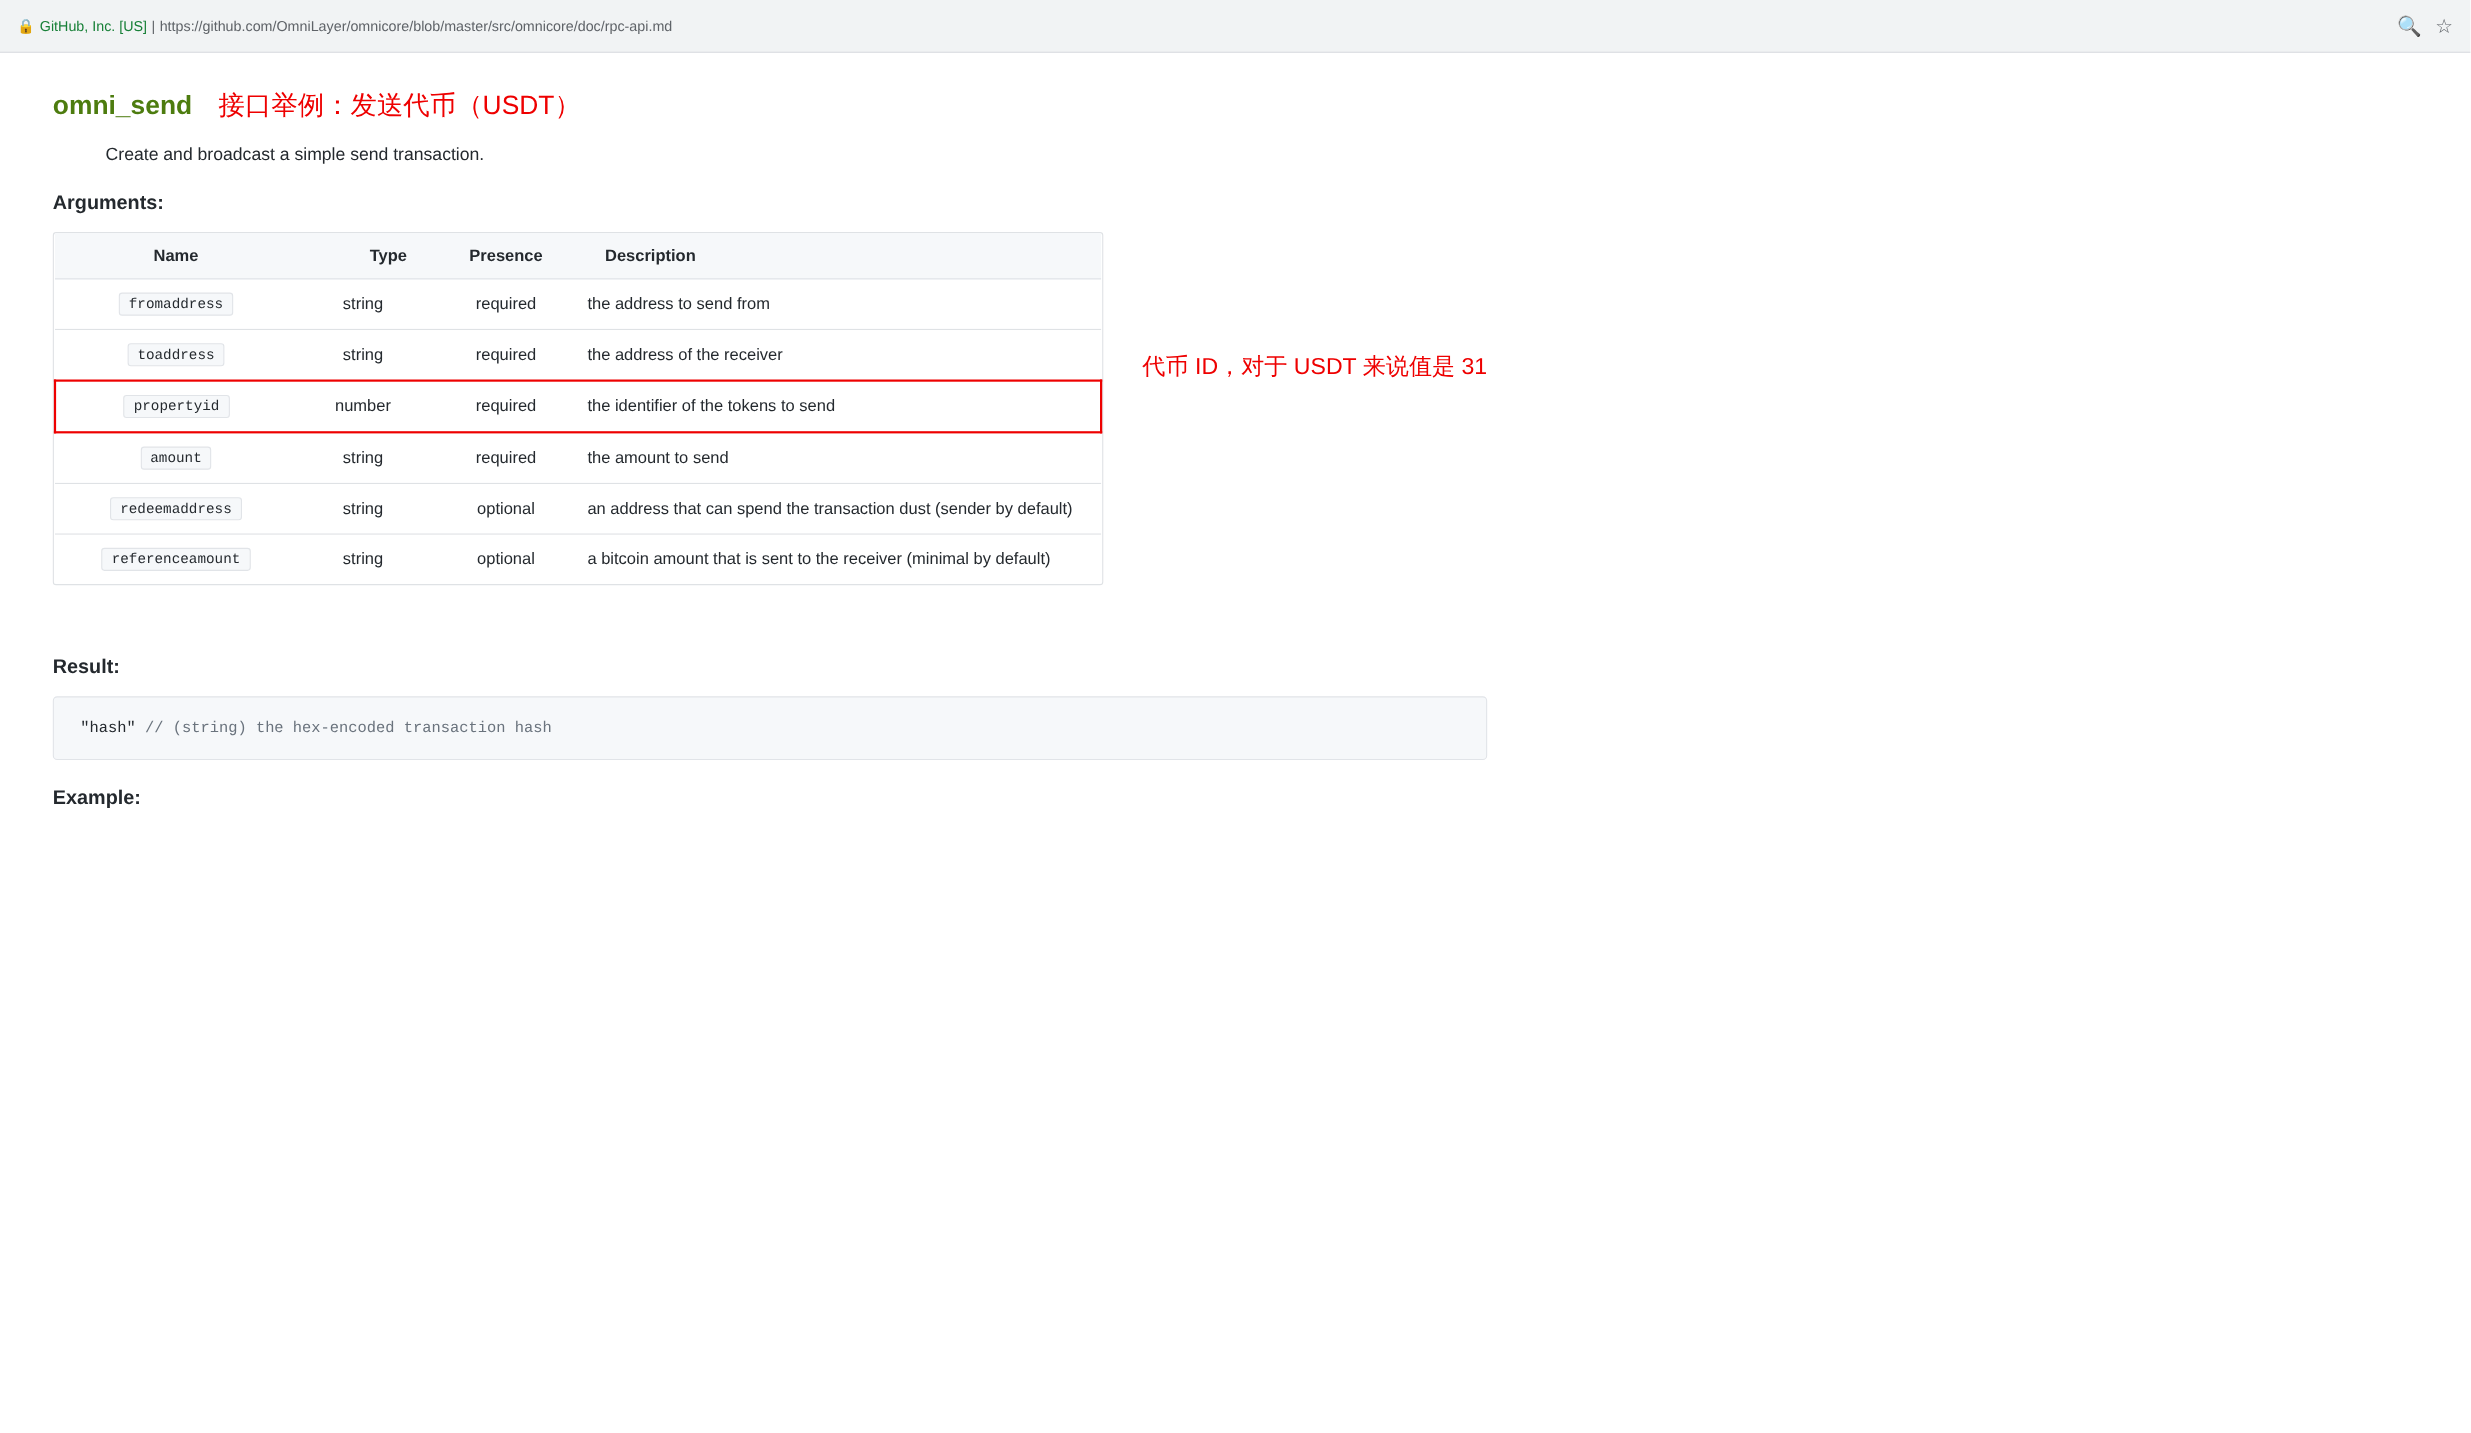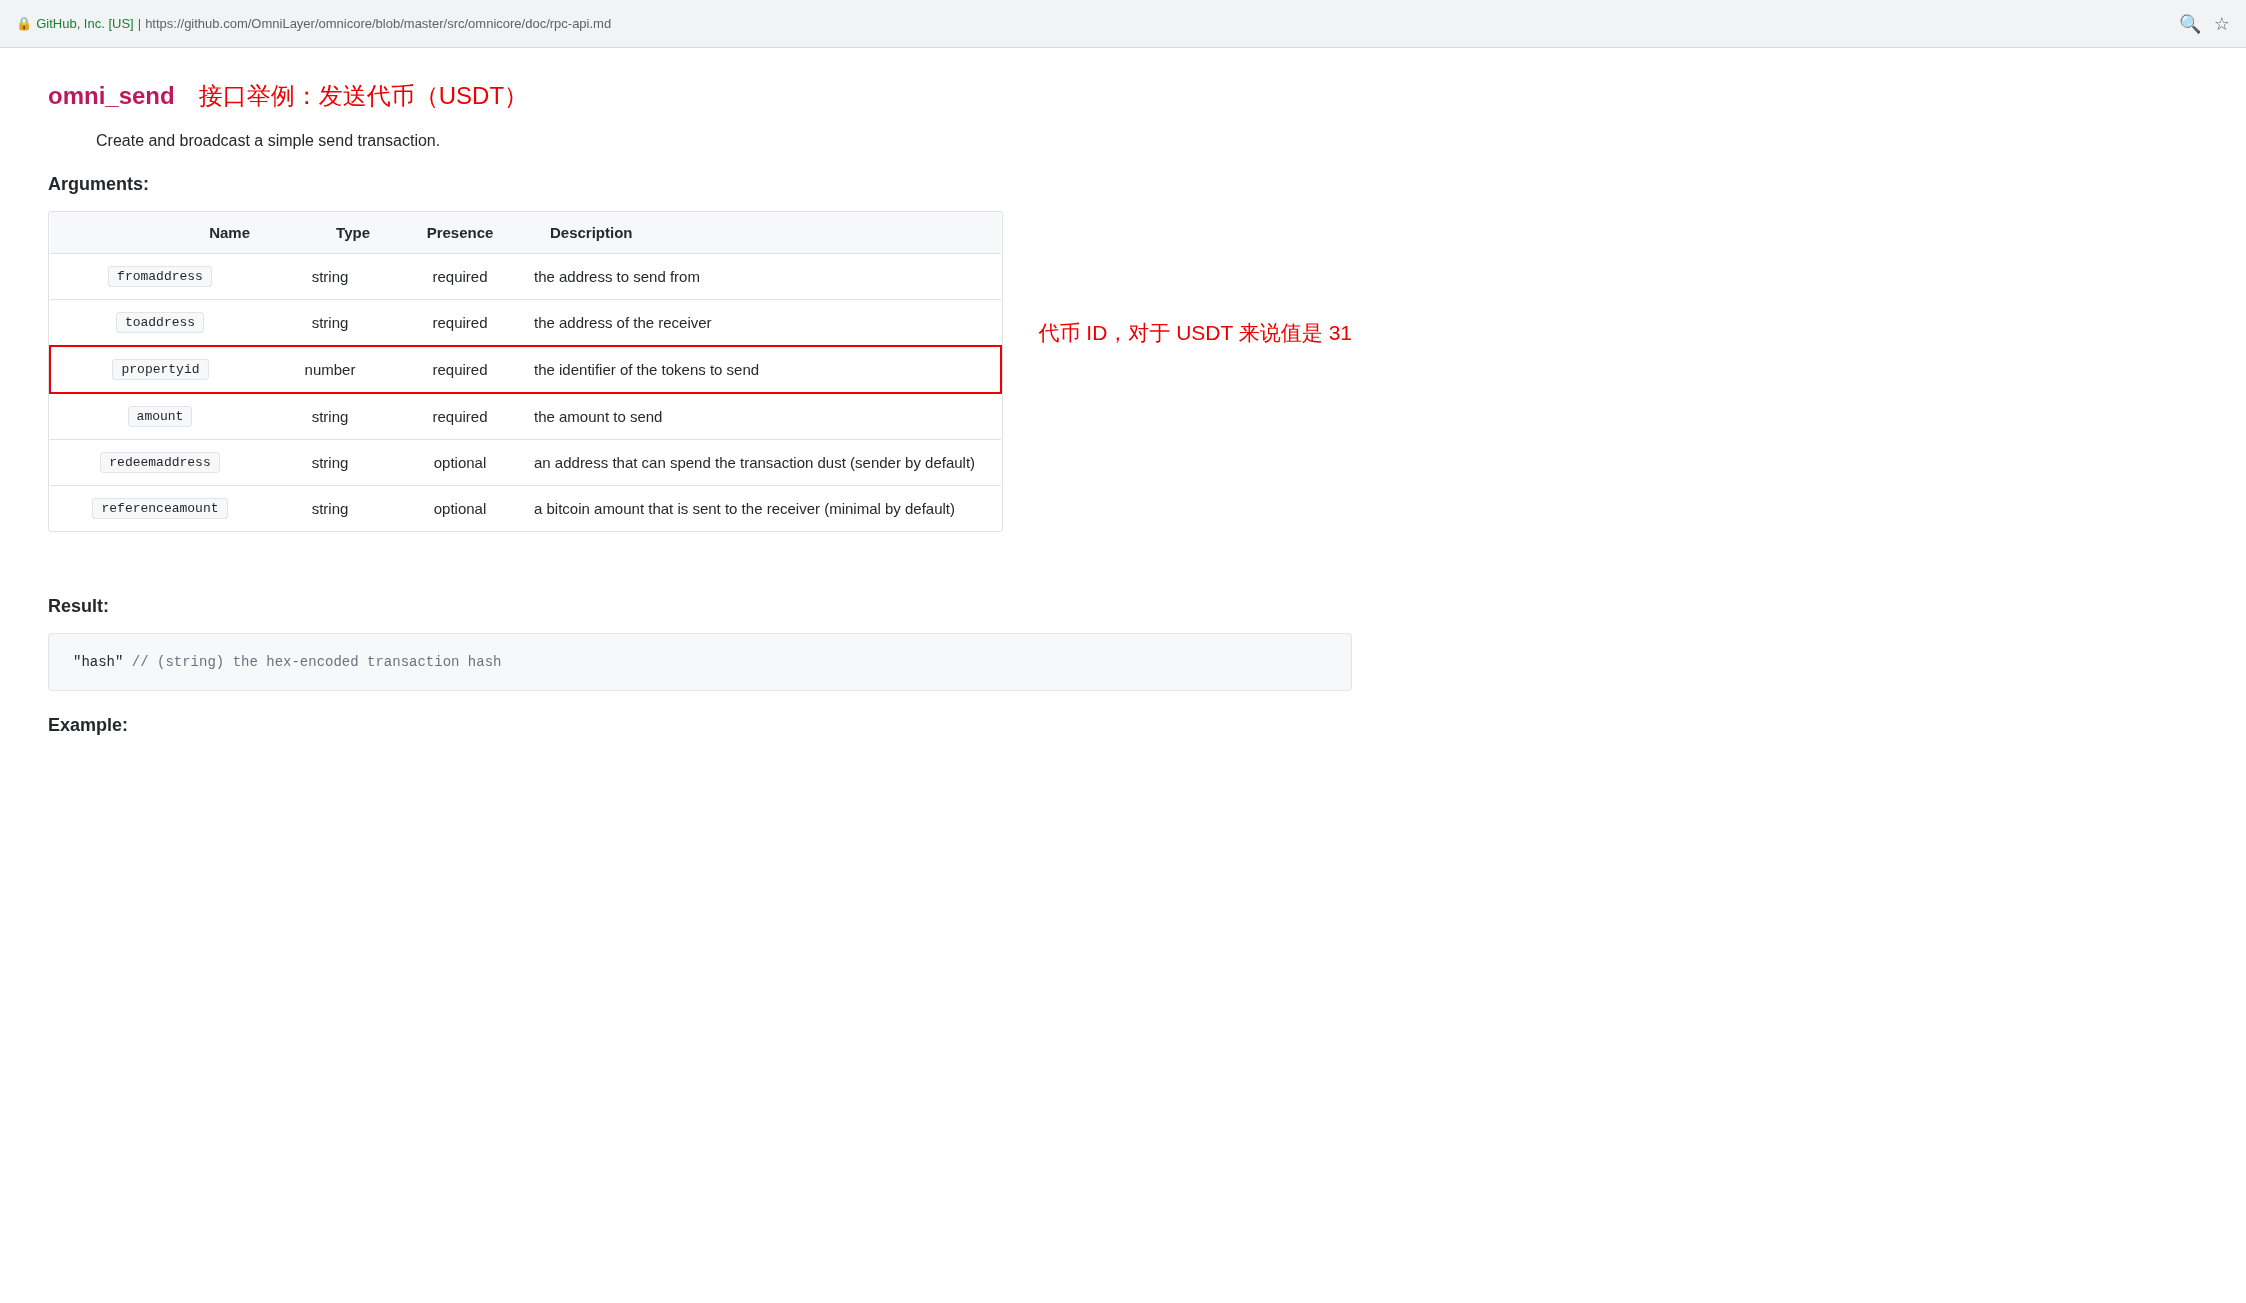--- a/index.html
+++ b/index.html
@@ -43,21 +43,21 @@
     
     .title-row {
       display: flex;
       align-items: baseline;
       gap: 24px;
       margin-bottom: 20px;
     }
     .api-name {
       font-size: 24px;
       font-weight: 700;
-      color: #be185d;
+      color: #4d7c0f;
     }
     .api-subtitle {
       font-size: 24px;
       color: #e00;
       font-weight: 400;
     }
 
     .description {
       font-size: 16px;
       color: #24292e;
@@ -88,21 +88,21 @@
     }
     thead th {
       background: #f6f8fa;
       font-weight: 700;
       font-size: 15px;
       padding: 12px 20px;
       text-align: left;
       border-bottom: 1px solid #dfe2e5;
       color: #24292e;
     }
-    thead th:first-child { text-align: right; width: 220px; }
+    thead th:first-child { text-align: center; width: 220px; }
     thead th:nth-child(2) { text-align: right; width: 120px; }
     thead th:nth-child(3) { text-align: center; width: 140px; }
     thead th:nth-child(4) { text-align: left; }
 
     tbody td {
       padding: 12px 4px;
       border-bottom: 1px solid #dfe2e5;
       font-size: 15px;
       vertical-align: middle;
     }

